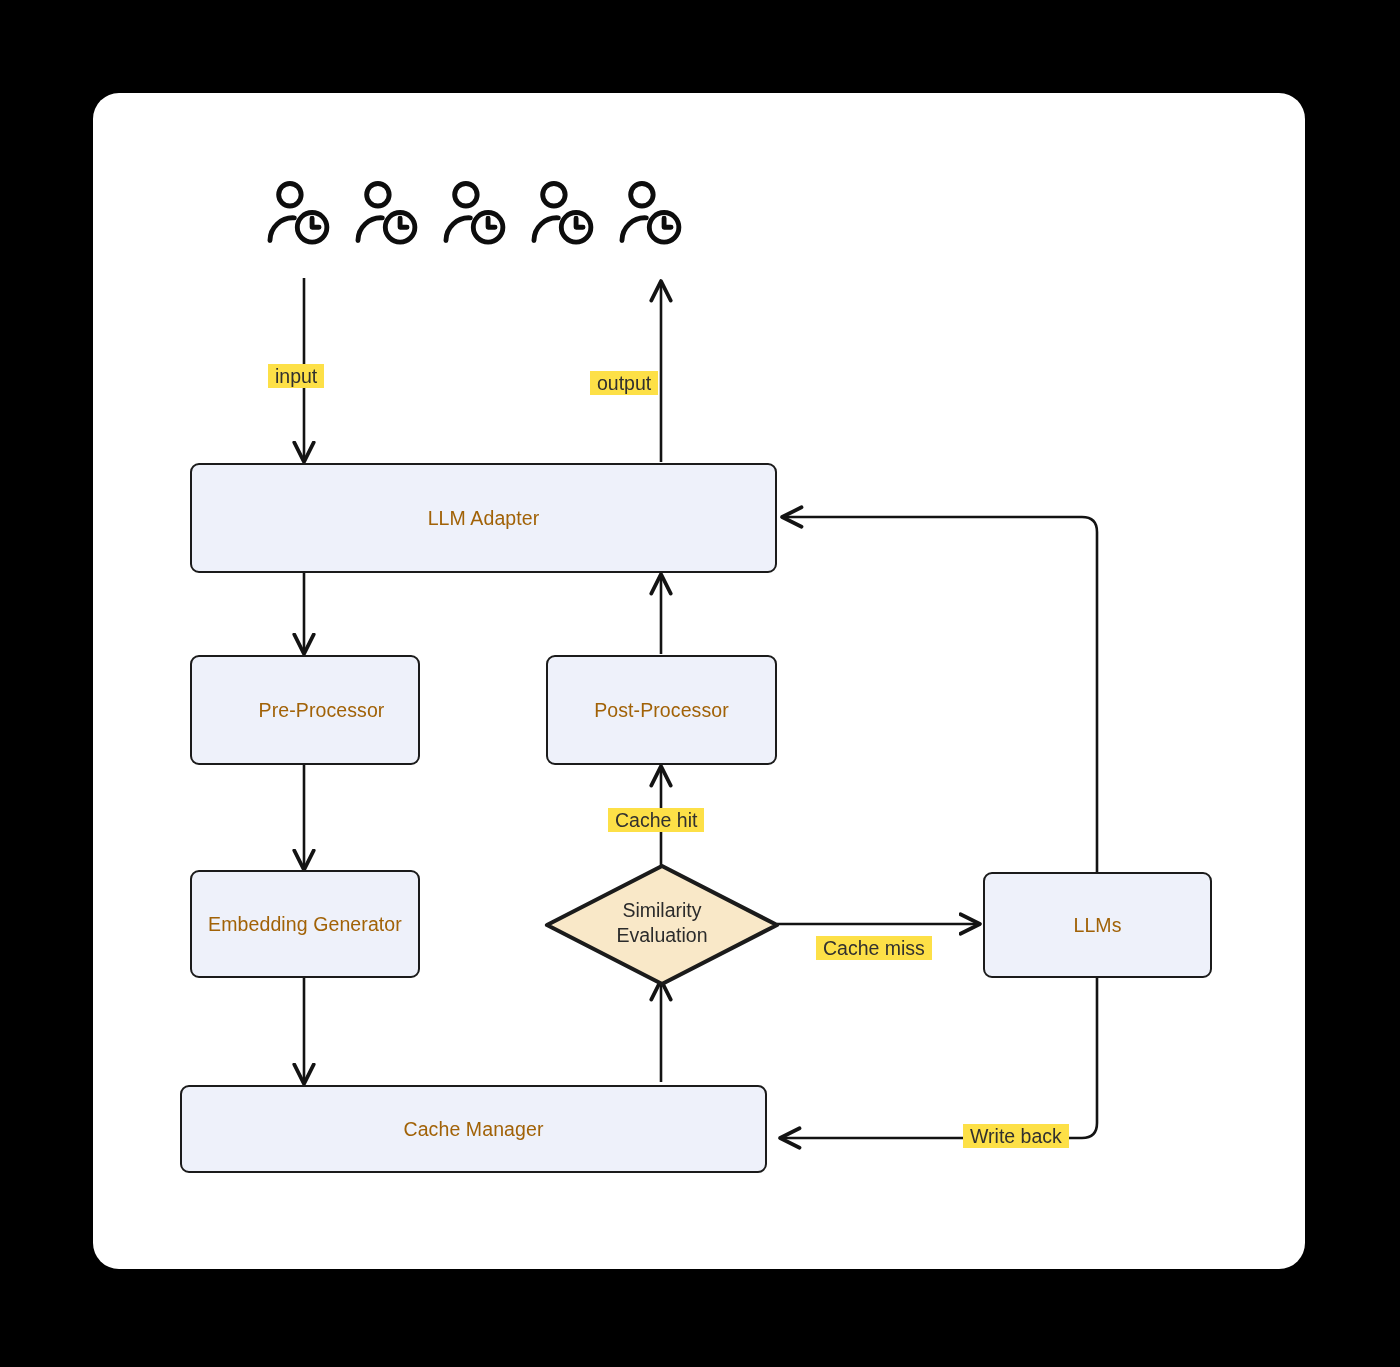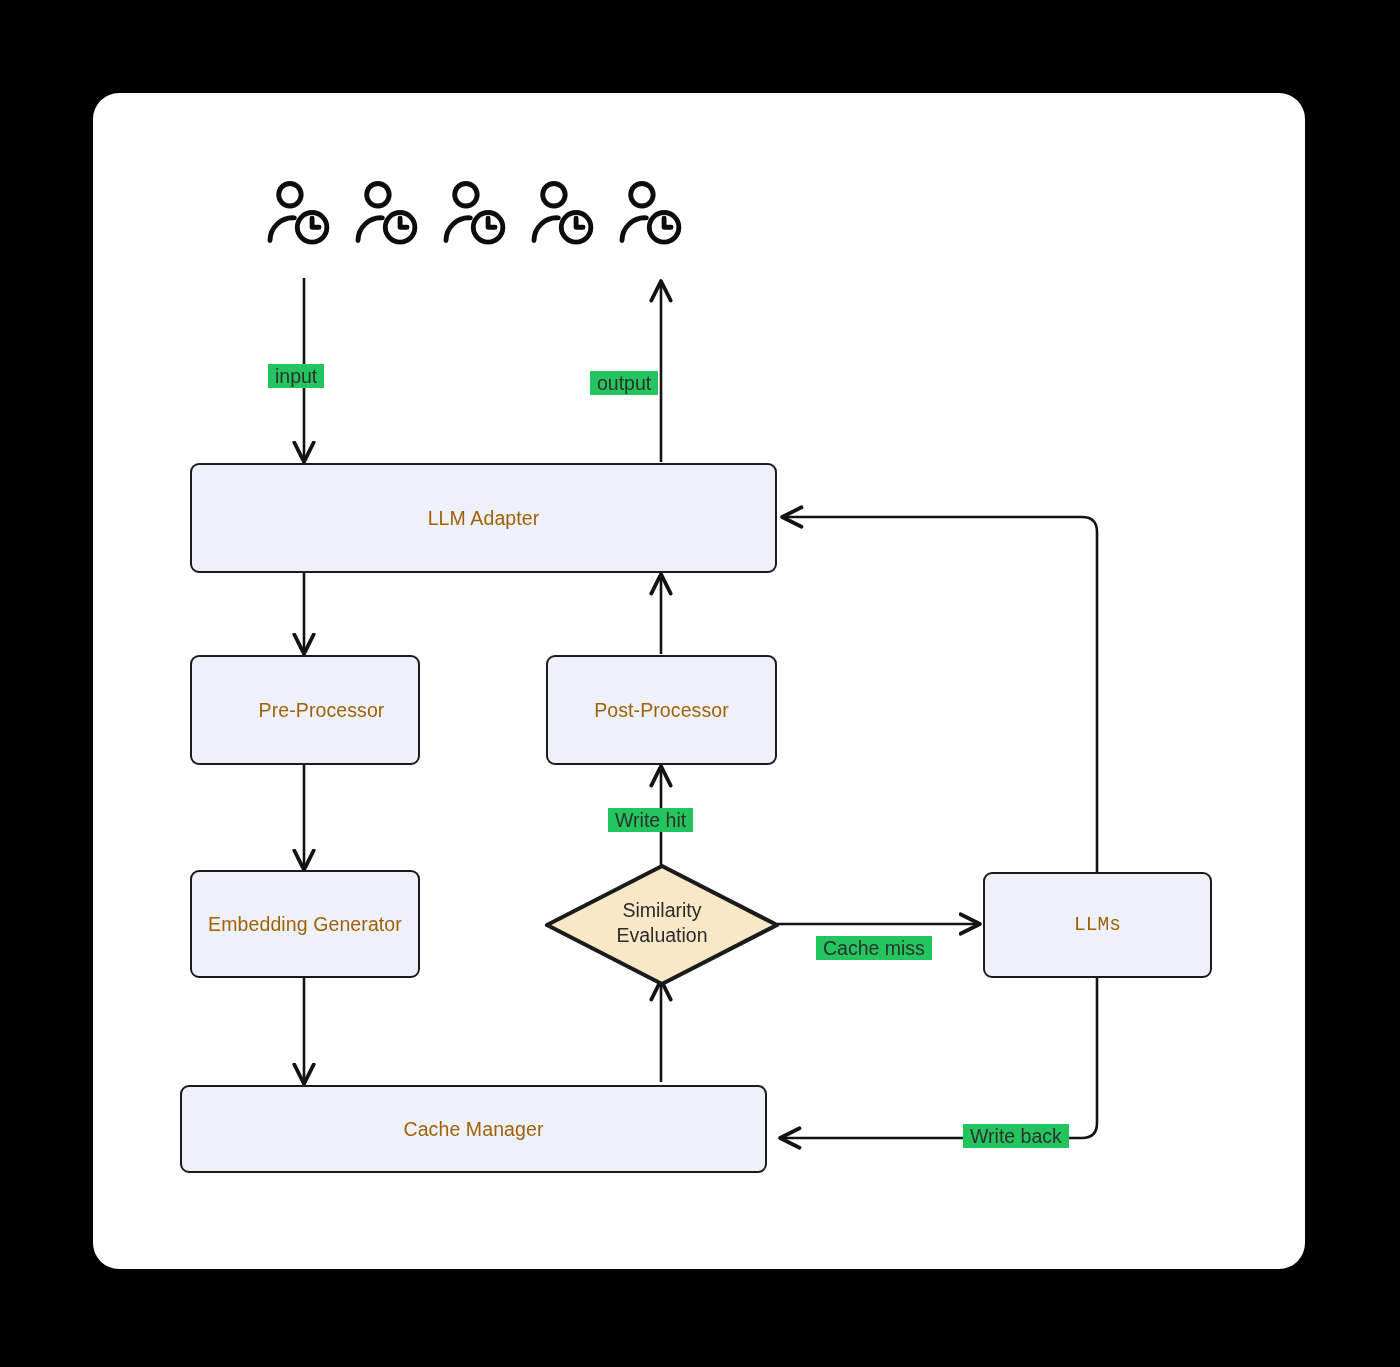--- a/index.html
+++ b/index.html
@@ -49,21 +49,21 @@
     font-size: 19.5px;
     line-height: 1.28;
     letter-spacing: 0.1px;
   }
   .edge-label {
     position: absolute;
     color: #31302f;
     font-size: 19.5px;
     line-height: 1.25;
     white-space: nowrap;
-    background: #22c55e;
+    background: #fde047;
     padding: 0 7px;
     text-align: center;
   }
   .diamond-label {
     position: absolute;
     color: #2b2b2b;
     font-size: 19.5px;
     line-height: 1.3;
     text-align: center;
     white-space: nowrap;
@@ -166,39 +166,39 @@
   </div>
 
   <div class="node-box" style="left:190px; top:870px; width:230px; height:108px;">
     <span>Embedding Generator</span>
   </div>
 
   <div class="node-box" style="left:546px; top:655px; width:231px; height:110px;">
     <span>Post-Processor</span>
   </div>
 
-  <div class="node-box" style="left:983px; top:872px; width:229px; height:106px;font-family:Liberation Mono, monospace;">
+  <div class="node-box" style="left:983px; top:872px; width:229px; height:106px;">
     <span>LLMs</span>
   </div>
 
   <div class="node-box" style="left:180px; top:1085px; width:587px; height:88px;">
     <span>Cache Manager</span>
   </div>
 
   <svg style="position:absolute; left:543px; top:862px; width:238px; height:126px;" viewBox="0 0 238 126" xmlns="http://www.w3.org/2000/svg">
     <polygon points="119,4 234,63 119,122 4,63" fill="#f9e8c8" stroke="#1b1b1b" stroke-width="4.2" stroke-linejoin="round"></polygon>
   </svg>
   <div class="diamond-label" style="left:543px; top:898px; width:238px;">
     <div>Similarity</div>
     <div>Evaluation</div>
   </div>
 
   <div class="edge-label" style="left:268px; top:364px;">input</div>
 
   <div class="edge-label" style="left:590px; top:371px;">output</div>
 
-  <div class="edge-label" style="left:608px; top:808px;">Write hit</div>
+  <div class="edge-label" style="left:608px; top:808px;">Cache hit</div>
 
   <div class="edge-label" style="left:816px; top:912px;margin-top:24px;">Cache miss</div>
 
   <div class="edge-label" style="left:963px; top:1124px;">Write back</div>
 
 </div>
 
 </body></html>

